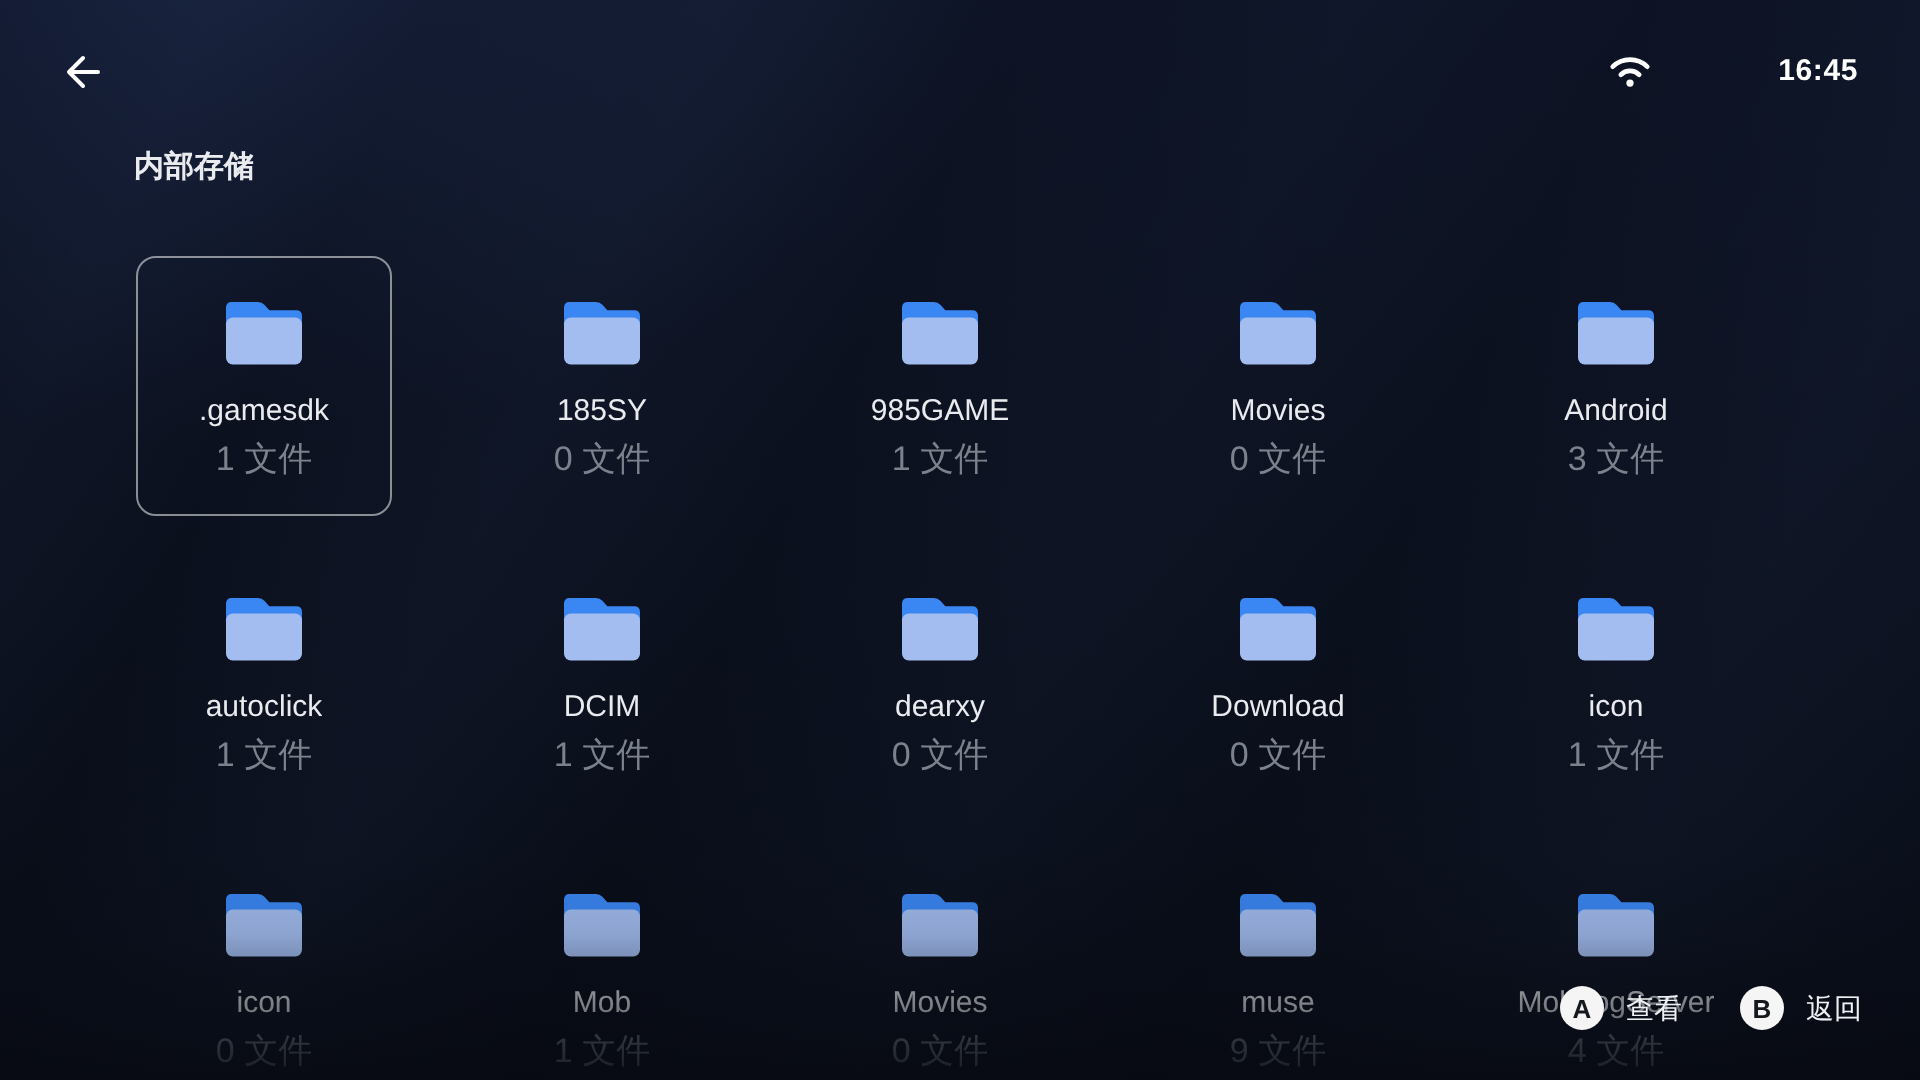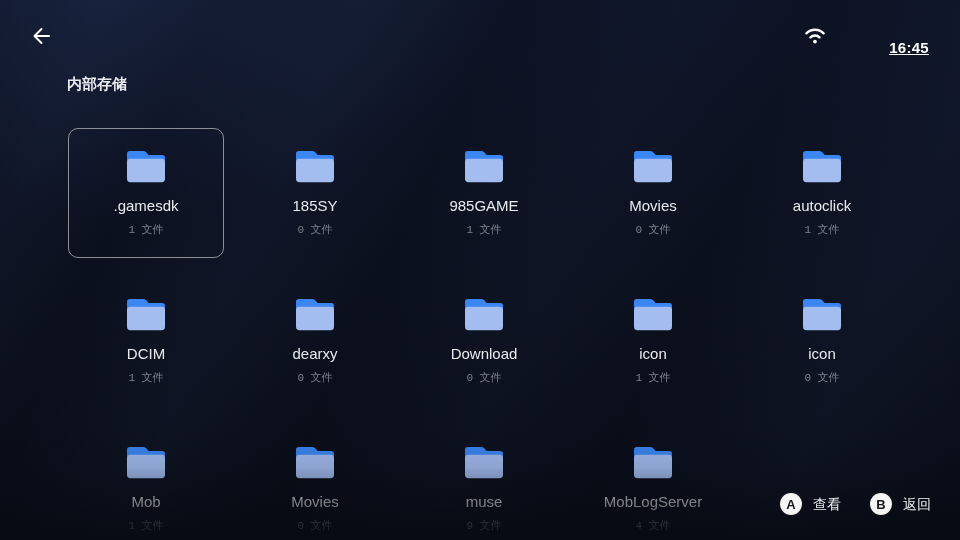--- a/index.html
+++ b/index.html
@@ -24,50 +24,50 @@
   }
 
   
   .back-btn {
     position:absolute; left:28px; top:24px; width:24px; height:24px;
     background:none; border:none; cursor:pointer; padding:0;
     display:flex; align-items:center; justify-content:center;
   }
   .wifi { position:absolute; left:804px; top:26px; width:22px; height:19px; }
   .clock {
-    position:absolute; top:39px; right:31px;
-    color:#ffffff; font-size:15px; font-weight:bold; letter-spacing:0.3px;text-decoration:underline;
+    position:absolute; top:27px; right:31px;
+    color:#ffffff; font-size:15px; font-weight:bold; letter-spacing:0.3px;
   }
 
   
   .page-title {
     position:absolute; left:67px; top:76px;
     color:#e9ebef; font-size:15px; font-weight:bold; line-height:16px;
   }
 
   
   .grid {
     position:absolute; left:68px; top:128px;
     display:grid; grid-template-columns:repeat(5,150px);
     column-gap:19px; row-gap:18px;
   }
   .folder {
-    width:156px; height:130px;
+    width:128px; height:130px;
     border:1px solid transparent; border-radius:10px;
     display:flex; flex-direction:column; align-items:center;
     padding-top:17px; cursor:pointer;
   }
   .folder.selected { border-color:rgba(255,255,255,0.52); }
   .folder-icon { width:46px; height:38px; display:block; }
   .folder-name {
     margin-top:13px; color:#e9ebee; font-size:15px; line-height:18px;
     max-width:146px; white-space:nowrap; overflow:hidden; text-align:center;
   }
   .folder-count {
-    margin-top:6px; color:#7c828c; font-size:11px; line-height:18px; text-align:center;font-family:Liberation Mono, monospace;
+    margin-top:6px; color:#7c828c; font-size:17px; line-height:18px; text-align:center;
   }
 
   
   .bottom-scrim {
     position:absolute; left:0; right:0; bottom:0; height:118px; pointer-events:none;
     background:linear-gradient(180deg,
       rgba(7,10,18,0) 0%, rgba(7,10,18,0.14) 38%,
       rgba(7,10,18,0.52) 72%, rgba(7,10,18,0.88) 100%);
     z-index:5;
   }
@@ -137,20 +137,28 @@
 
   <div class="folder">
     <svg class="folder-icon" viewBox="0 0 46 40">
       <path class="tab" d="M3 18 V8.2 Q3 5.2 6 5.2 H19.8 Q21.9 5.2 23.2 6.7 L25.8 9.6 H40 Q43 9.6 43 12.6 V18 Z" fill="#3a86f2"></path>
       <rect class="body" x="3" y="13.4" width="40" height="24.8" rx="3.6" fill="#a3bdf0"></rect>
     </svg>
     <div class="folder-name">Movies</div>
     <div class="folder-count">0 文件</div>
   </div>
 
+  <div class="folder">
+    <svg class="folder-icon" viewBox="0 0 46 40">
+      <path class="tab" d="M3 18 V8.2 Q3 5.2 6 5.2 H19.8 Q21.9 5.2 23.2 6.7 L25.8 9.6 H40 Q43 9.6 43 12.6 V18 Z" fill="#3a86f2"></path>
+      <rect class="body" x="3" y="13.4" width="40" height="24.8" rx="3.6" fill="#a3bdf0"></rect>
+    </svg>
+    <div class="folder-name">Android</div>
+    <div class="folder-count">3 文件</div>
+  </div>
 
   <div class="folder">
     <svg class="folder-icon" viewBox="0 0 46 40">
       <path class="tab" d="M3 18 V8.2 Q3 5.2 6 5.2 H19.8 Q21.9 5.2 23.2 6.7 L25.8 9.6 H40 Q43 9.6 43 12.6 V18 Z" fill="#3a86f2"></path>
       <rect class="body" x="3" y="13.4" width="40" height="24.8" rx="3.6" fill="#a3bdf0"></rect>
     </svg>
     <div class="folder-name">autoclick</div>
     <div class="folder-count">1 文件</div>
   </div>
 

